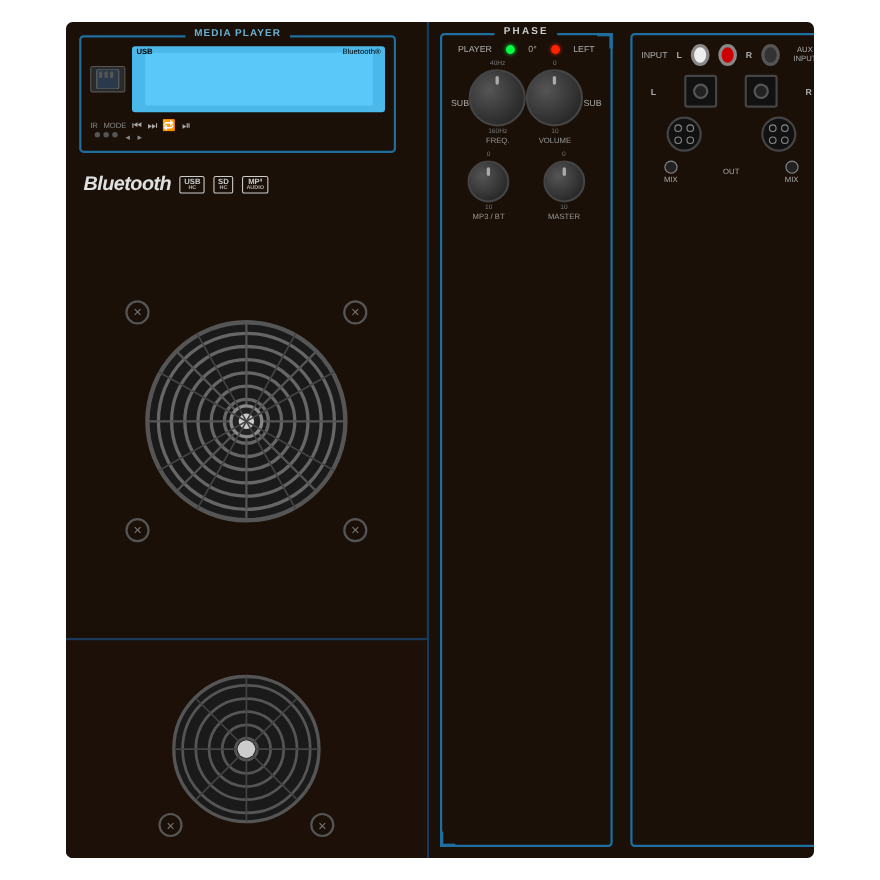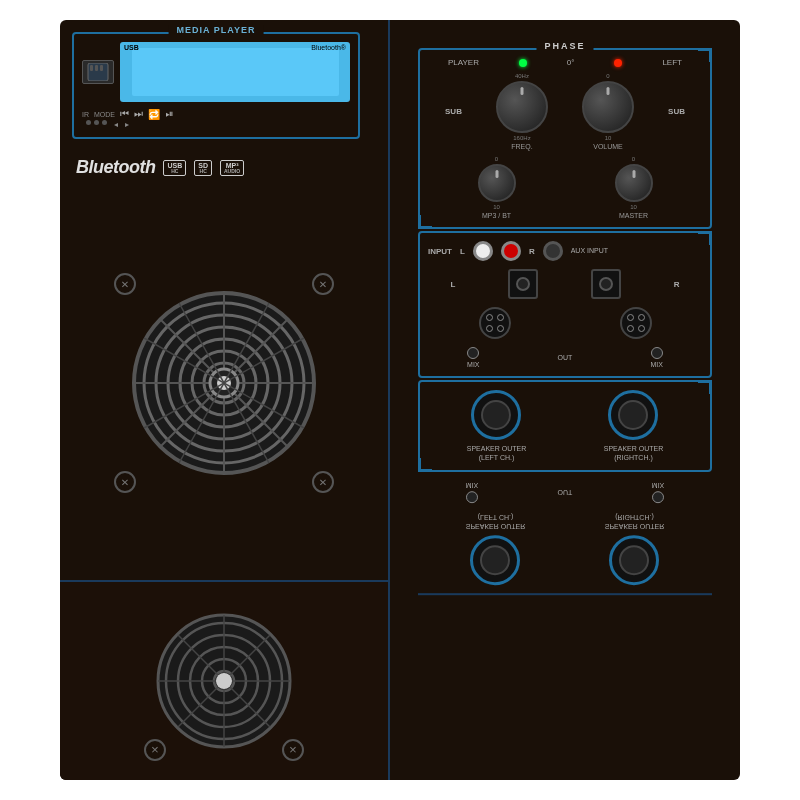--- a/index.html
+++ b/index.html
@@ -228,23 +228,23 @@
       justify-content: center;
       position: relative;
       overflow: hidden;
     }
 
     
     .right-panel {
       width: 350px;
       height: 100%;
       display: flex;
-      flex-direction: column;
-      padding: 28px;
-      gap: 2px;
+      flex-direction: row;
+      padding: 10px;
+      gap: 16px;
     }
 
     
     .phase-section {
       border: 2px solid #1e6fa0;
       border-radius: 4px;
       padding: 8px;
       position: relative;
     }
 
@@ -333,21 +333,21 @@
 
     .knob-label {
       color: #999;
       font-size: 7px;
       text-align: center;
     }
 
     .sub-label-side {
       color: #aaa;
       font-size: 8px;
-      font-weight: bold;
+      font-weight: normal;
     }
 
     .range-indicator {
       color: #777;
       font-size: 6px;
     }
 
     
     .input-section {
       border: 2px solid #1e6fa0;
@@ -359,21 +359,21 @@
     .input-row {
       display: flex;
       align-items: center;
       gap: 8px;
       margin-bottom: 8px;
     }
 
     .input-label {
       color: #aaa;
       font-size: 8px;
-      font-weight: bold;
+      font-weight: normal;
     }
 
     .rca-red {
       width: 20px;
       height: 20px;
       border-radius: 50%;
       background: #cc0000;
       border: 3px solid #888;
     }
 

